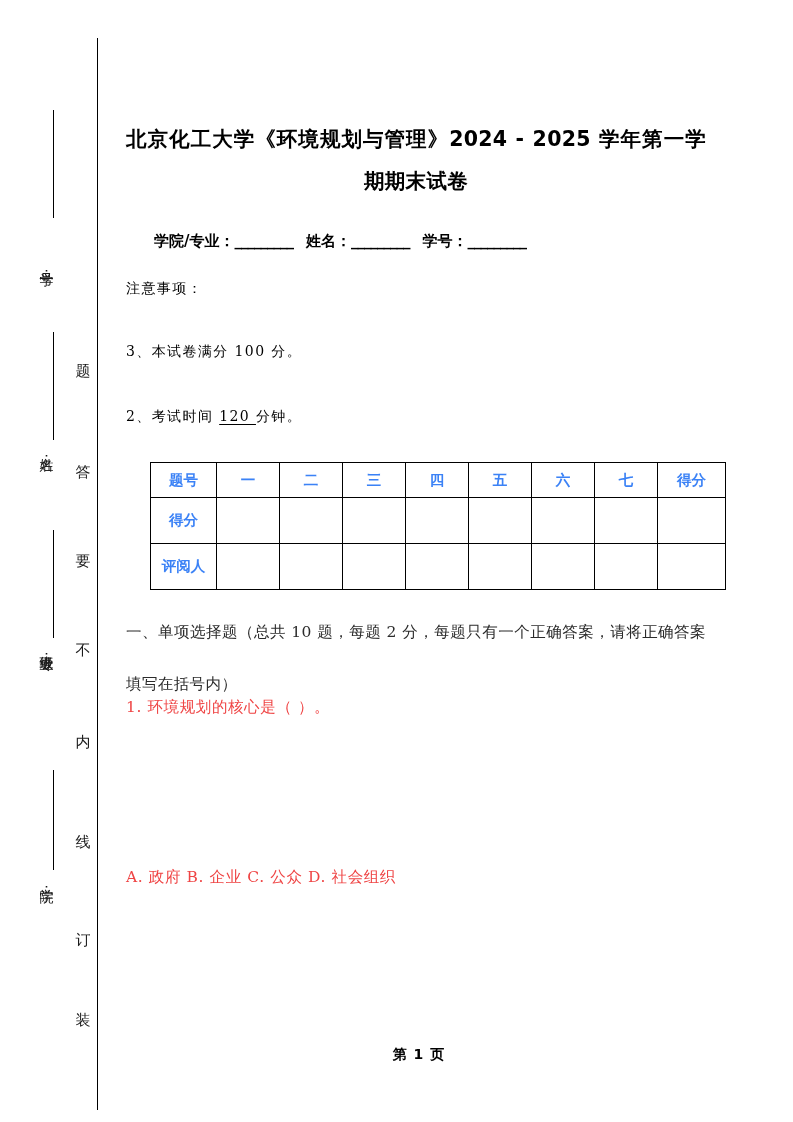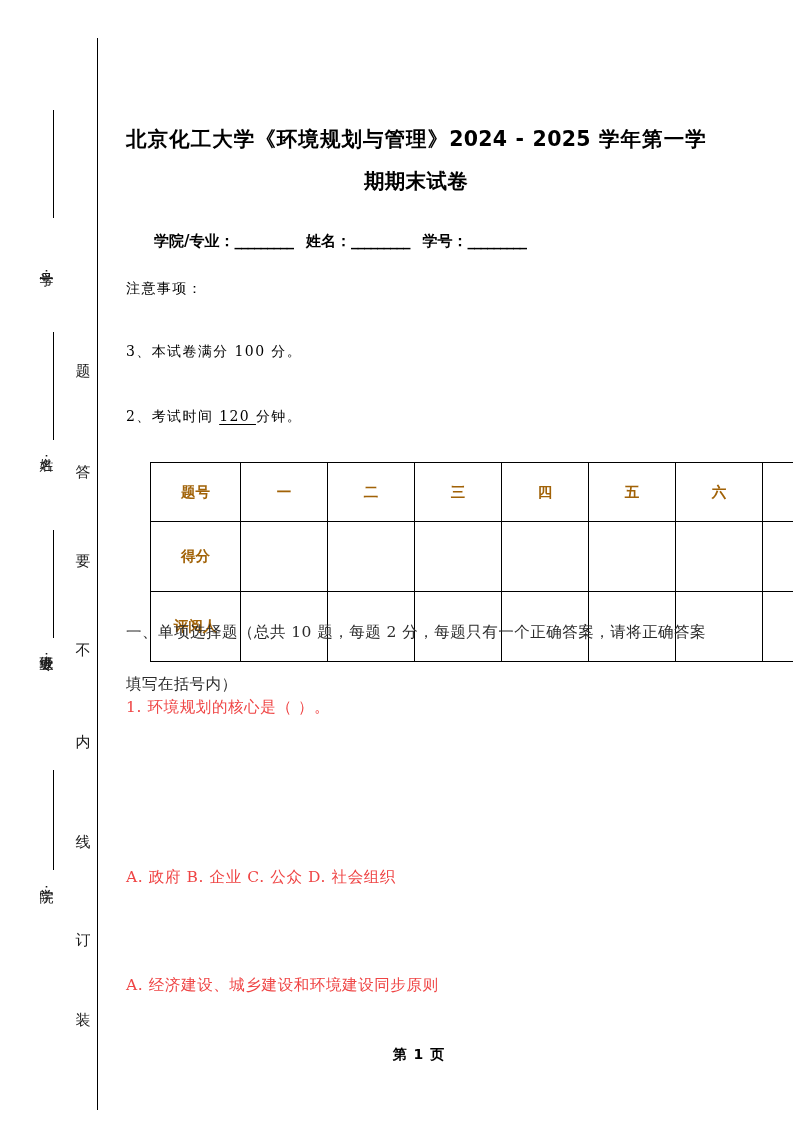--- a/index.html
+++ b/index.html
@@ -120,22 +120,22 @@
     border-collapse: collapse;
     table-layout: fixed;
   }
   #score-table td, #score-table th {
     border: 1.4px solid #000000;
     font-family: "DejaVu Sans", "Liberation Sans", sans-serif;
     font-weight: bold;
     font-size: 14.5px;
     text-align: center;
     vertical-align: middle;
-    padding: 12px;
-    color: #a16207;
+    padding: 0;
+    color: #3b82f6;
   }
   #score-table .rowhead { width: 65px; }
   #score-table .col     { width: 62px; }
   #score-table .colwide { width: 67px; }
   #score-table tr.hdr td { height: 34px; }
   #score-table tr.body td { height: 45px; }
 
   
   .qline {
     position: absolute;
@@ -257,18 +257,17 @@
       </tr>
     </tbody>
       </table>
 
     <div class="qwrap" id="sec-1">一、单项选择题（总共 10 题，每题 2 分，每题只有一个正确答案，请将正确答案填写在括号内）</div>
 
     <div class="qline" id="q1-stem">1. 环境规划的核心是（  ）。</div>
 
     <div class="qline" id="q2-opts">A. 政府   B. 企业   C. 公众   D. 社会组织</div>
 
-    <div class="qline" id="q3-opts">A. 经济建设、城乡建设和环境建设同步原则</div>
 
     <div id="footer">第 1 页</div>
 
   </div>
 </div>
 
 </body></html>

